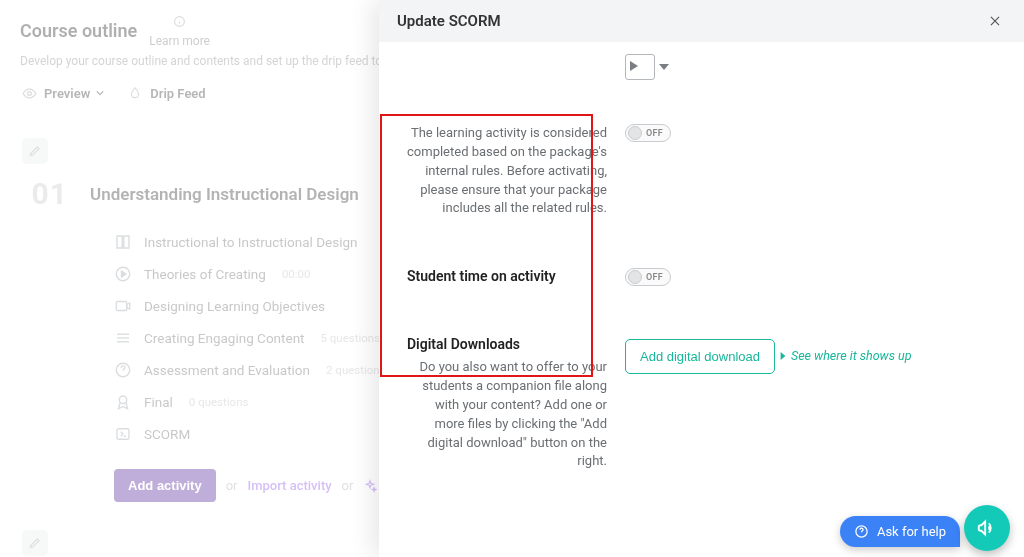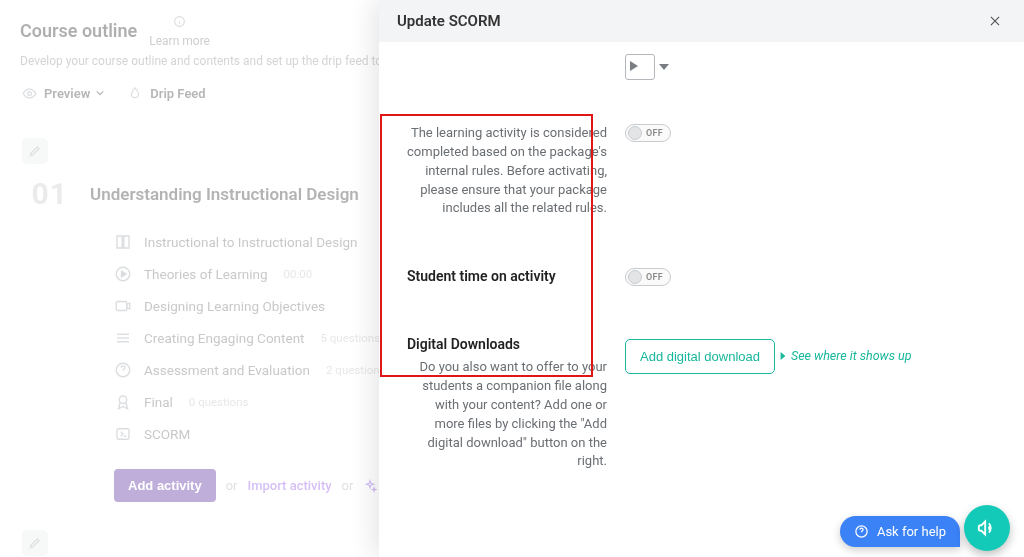--- a/index.html
+++ b/index.html
@@ -132,21 +132,21 @@
             </span>
             <span>Instructional to Instructional Design</span>
           </div>
           <div class="lesson-item">
             <span class="ico">
               <svg width="18" height="18" viewBox="0 0 24 24" fill="none" stroke="currentColor" stroke-width="1.8">
                 <circle cx="12" cy="12" r="9"></circle>
                 <path d="M10 8l6 4-6 4z" fill="currentColor"></path>
               </svg>
             </span>
-            <span>Theories of Learning</span>
+            <span>Theories of Creating</span>
             <span class="lesson-meta">00:00</span>
           </div>
           <div class="lesson-item">
             <span class="ico">
               <svg width="18" height="18" viewBox="0 0 24 24" fill="none" stroke="currentColor" stroke-width="1.8">
                 <rect x="3" y="6" width="14" height="12" rx="2"></rect>
                 <path d="M17 10l4-2v8l-4-2z"></path>
               </svg>
             </span>
             <span>Designing Learning Objectives</span>

